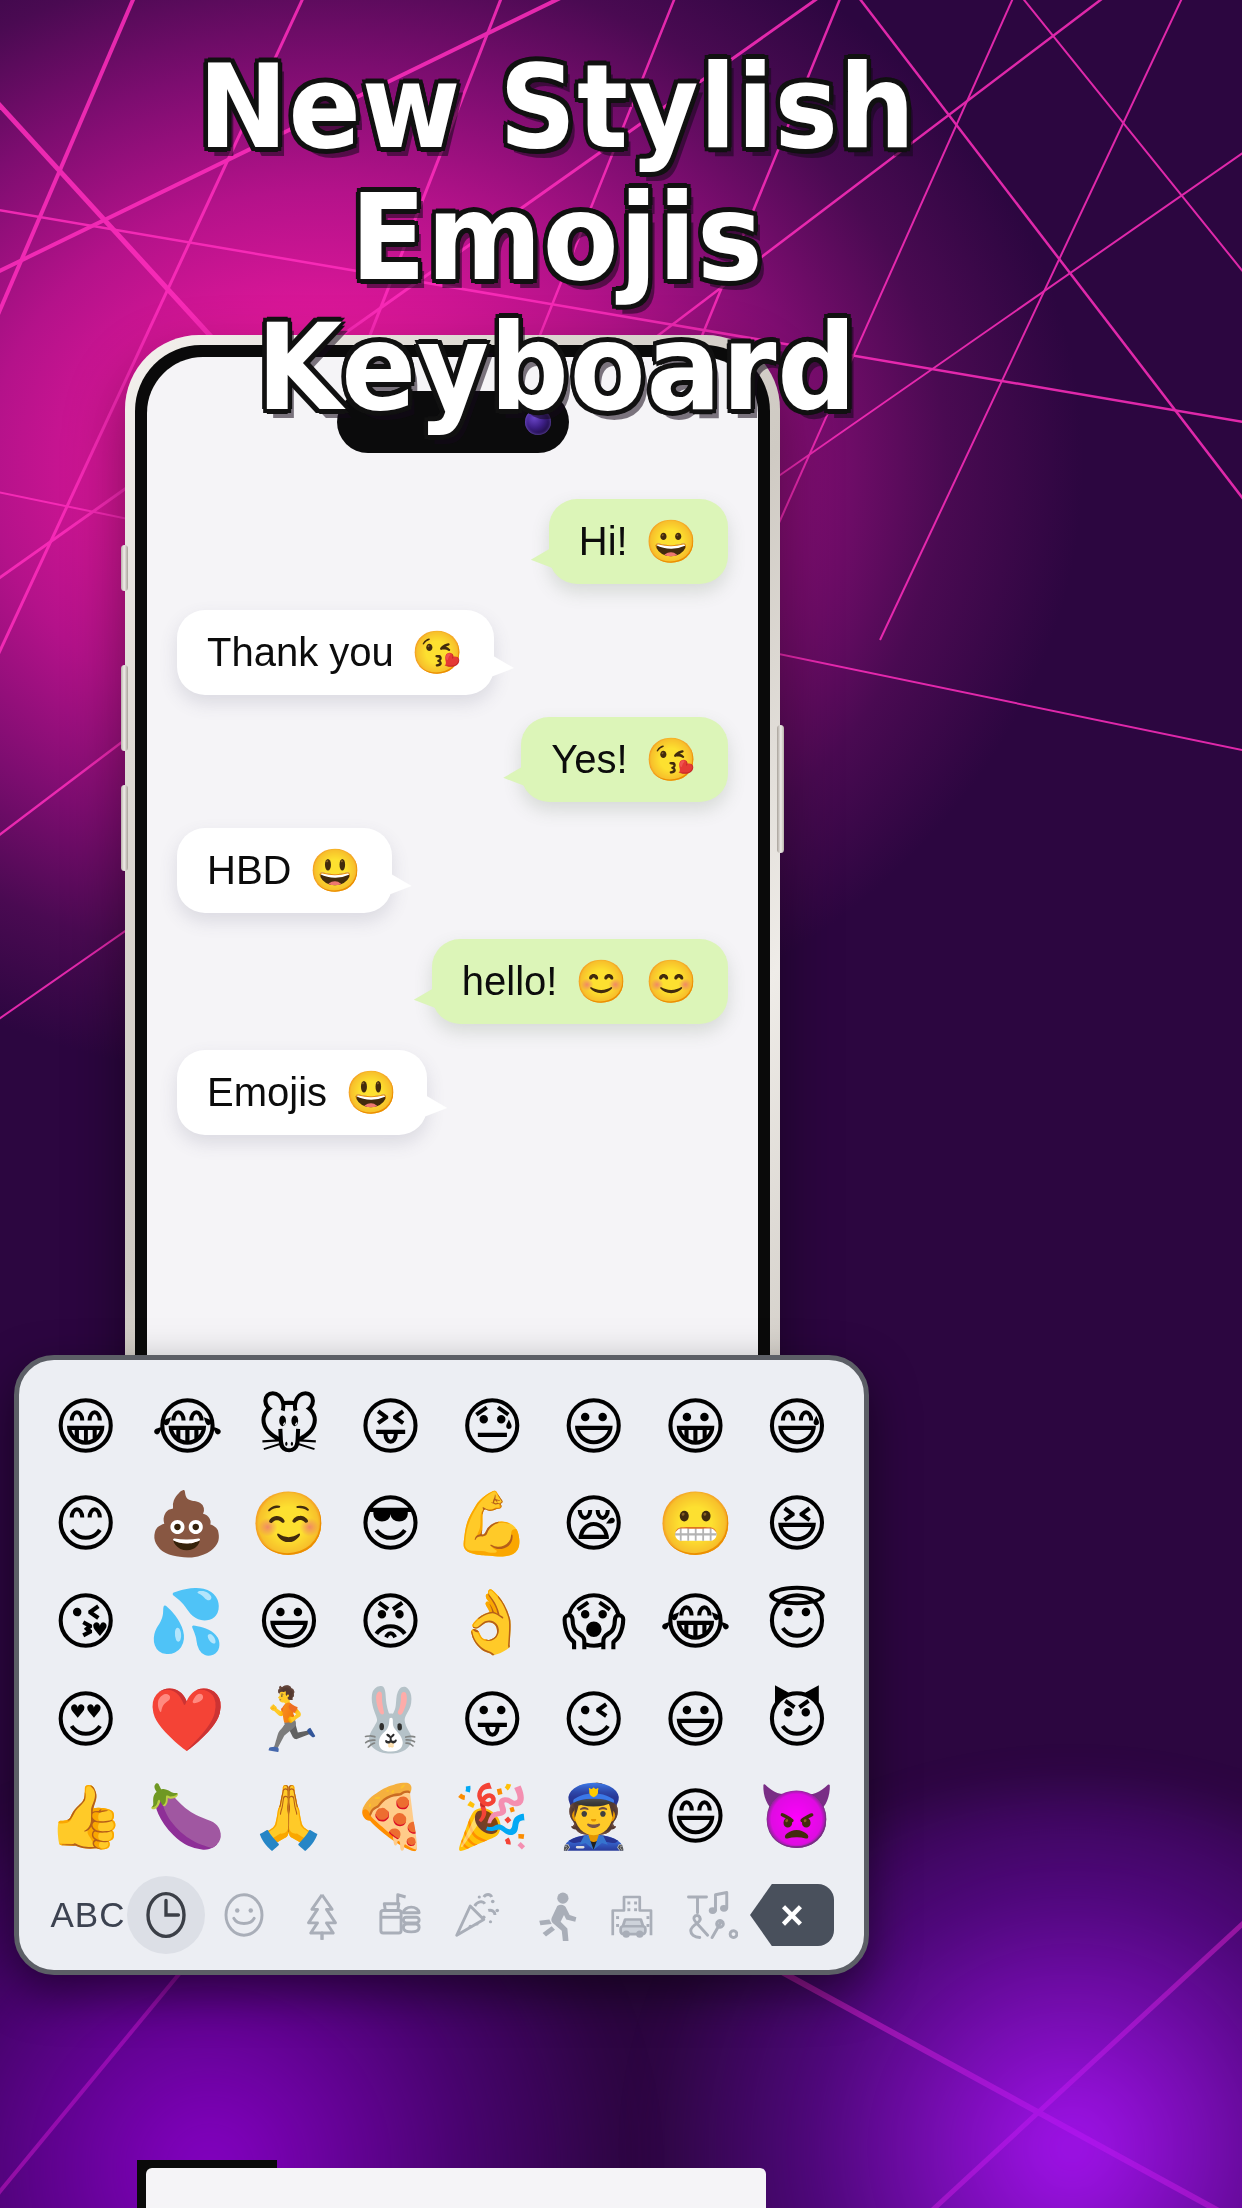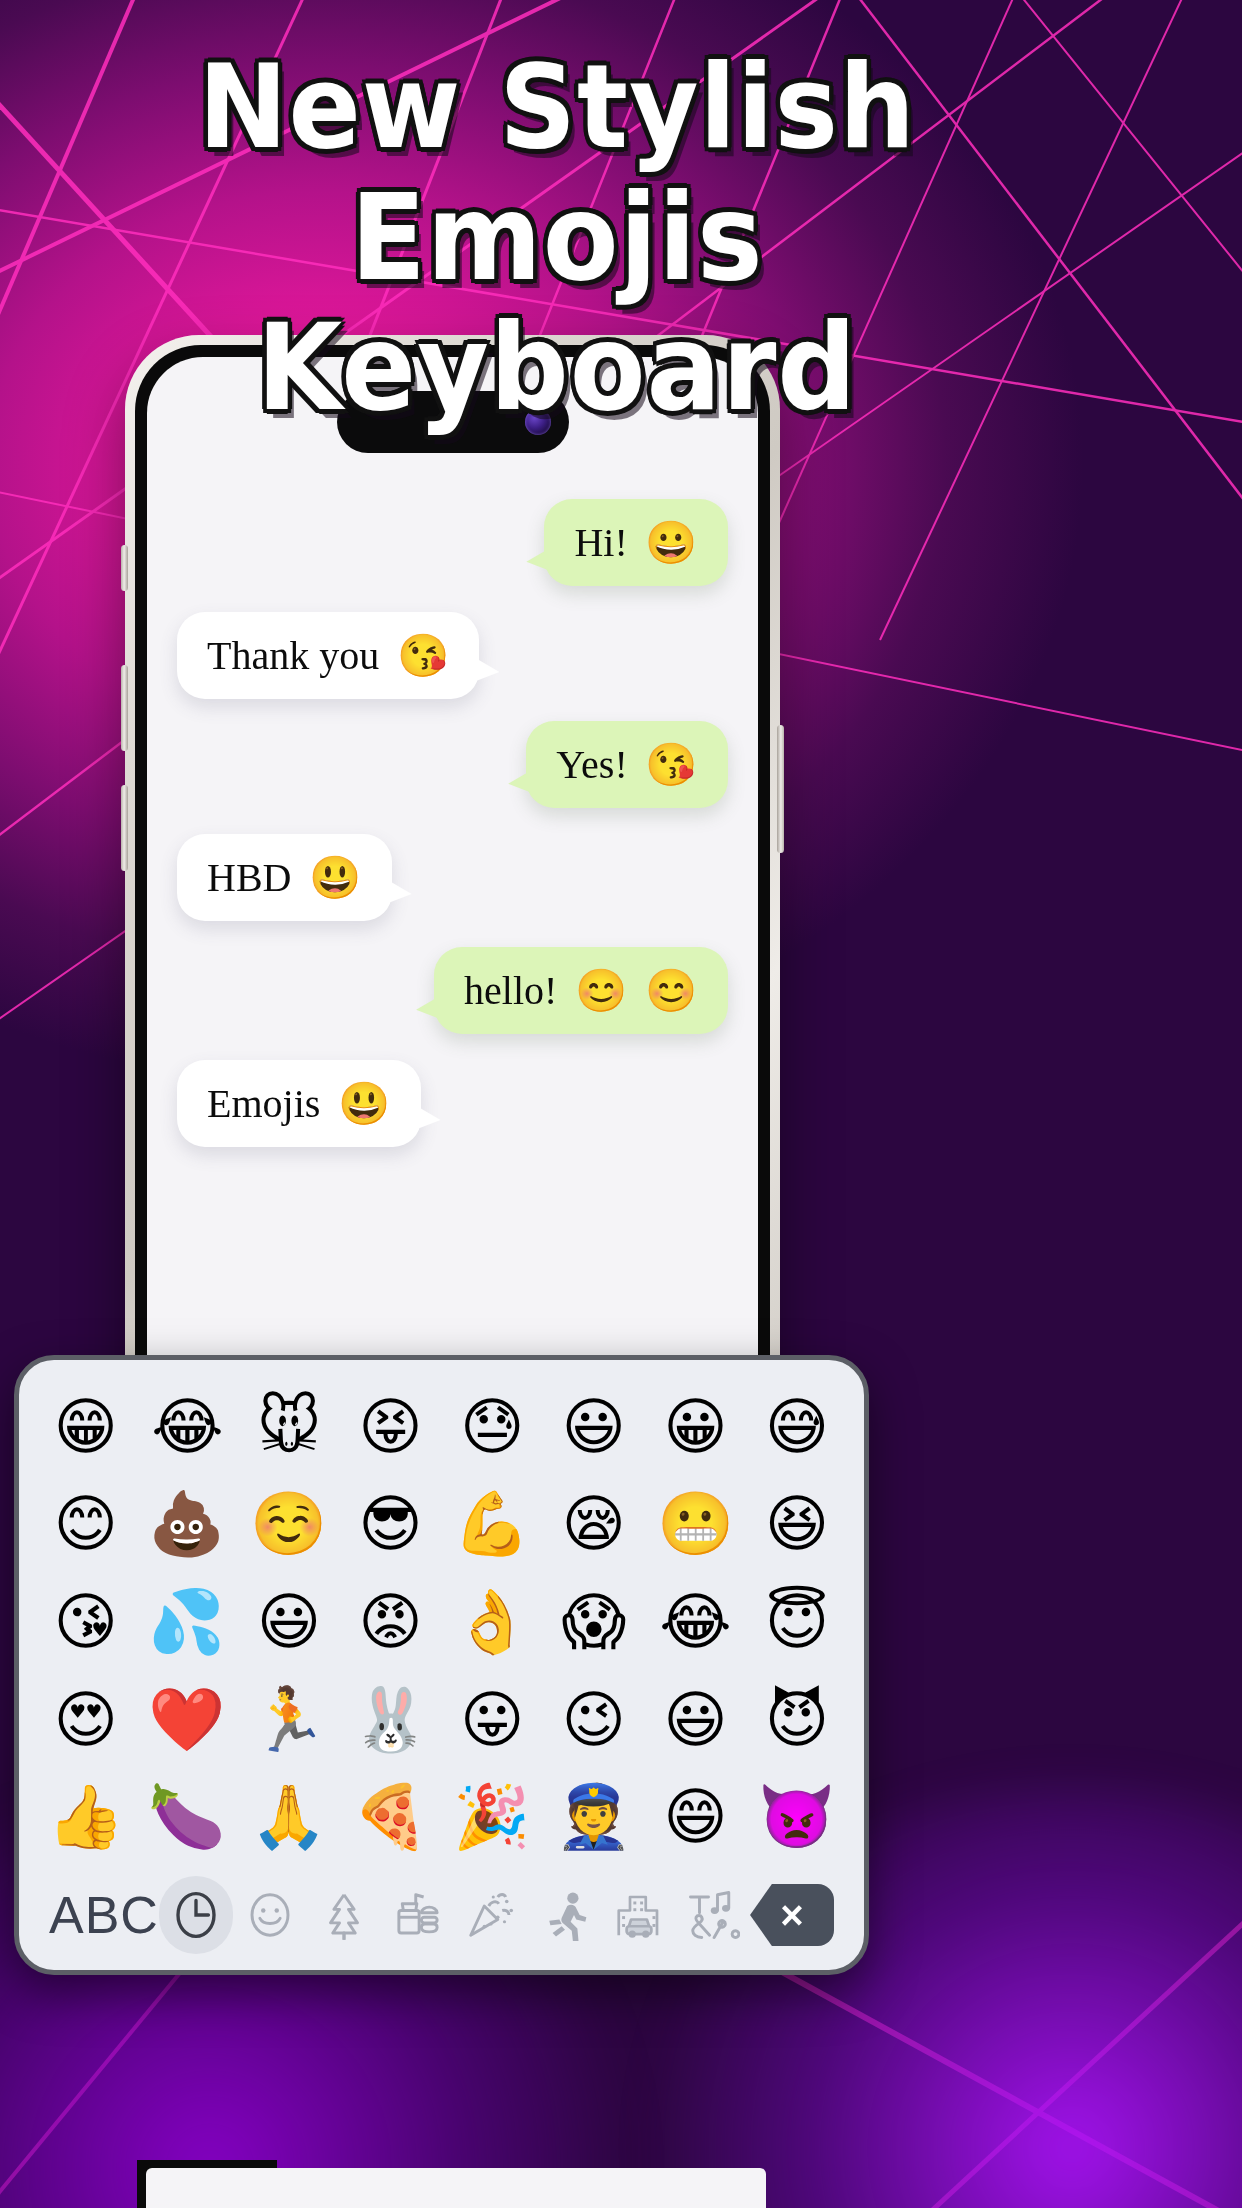--- a/index.html
+++ b/index.html
@@ -115,21 +115,21 @@
   .row.out { justify-content: flex-end; }
   .row.in  { justify-content: flex-start; text-align: center; }
 
   .bubble {
     position: relative;
     display: flex; align-items: center; gap: 18px;
     padding: 20px 30px;
     border-radius: 28px;
     font-size: 40px;
     color: #0c0c0c;
-    font-family: Liberation Serif, serif;
+    font-family: Liberation Sans, sans-serif;
     white-space: nowrap;
   }
   .bubble .em { font-size: 42px; line-height: 1; display:inline-block; }
 
   .bubble.in {
     background: #ffffff;
     box-shadow: 0 8px 18px rgba(80,80,110,.16);
   }
   .bubble.in::after {
     content: ""; position: absolute;
@@ -184,21 +184,21 @@
     display: flex; align-items: center;
     padding: 0 14px 6px 14px;
     gap: 0;
   }
   #kbBar .slot {
     flex: 1;
     display: flex; align-items: center; justify-content: center;
     height: 78px;
   }
   #abcKey {
-    font-size: 52px; color: #3c4250; letter-spacing: 1px;
+    font-size: 35px; color: #3c4250; letter-spacing: 1px;
     font-family: "Liberation Sans", sans-serif;
   }
   .catIcon { width: 54px; height: 54px; color: #a9aeb8; }
   .catIcon svg { width: 100%; height: 100%; display: block; }
   .slot.active {
     background: #dcdfe6;
     border-radius: 40px;
     width: 84px; flex: 0 0 84px;
   }
   .slot.active .catIcon { color: #3b3f47; }

